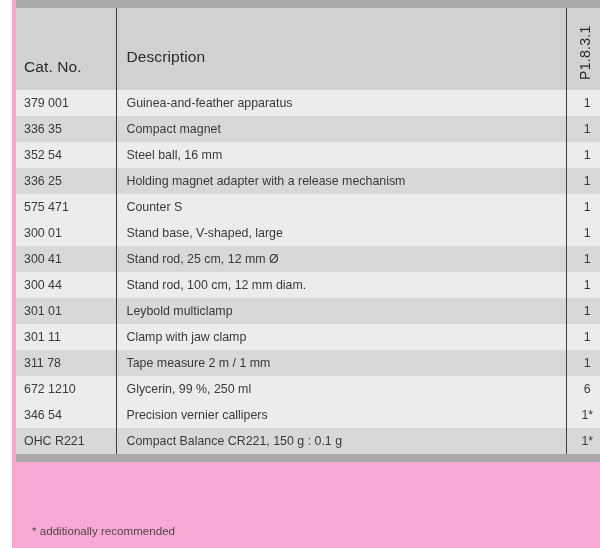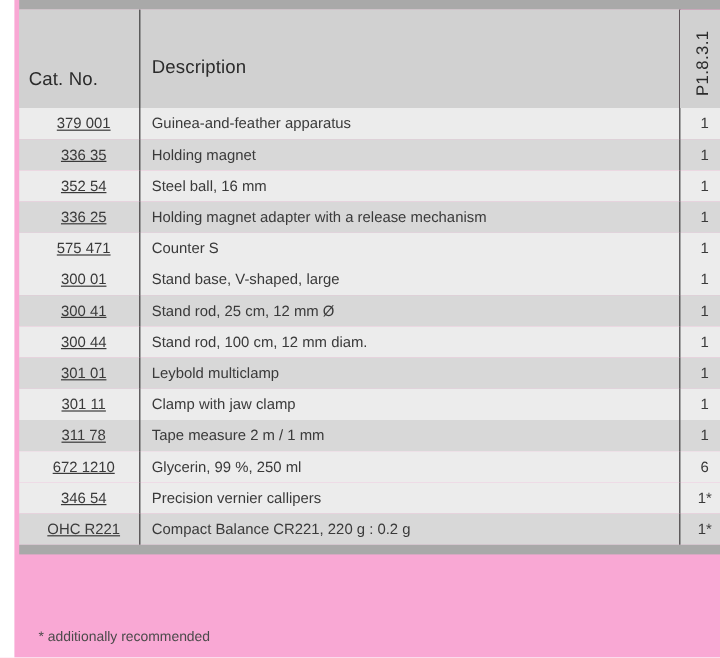--- a/index.html
+++ b/index.html
@@ -110,23 +110,22 @@
   tbody td {
     padding: 0;
     margin: 0;
     font-size: 12.4px;
     color: #3a3a3a;
     vertical-align: middle;
     line-height: 26px;
   }
   td.cat {
     padding-left: 8px;
-    text-align: center;
-    white-space: nowrap;
-    text-decoration: underline;
+    text-align: left;
+    white-space: nowrap;
   }
   td.desc {
     padding-left: 10px;
     text-align: left;
     border-left: 1.6px solid #3d3d3d;
     white-space: nowrap;
   }
   td.qty {
     text-align: center;
     border-left: 1.6px solid #3d3d3d;
@@ -171,21 +170,21 @@
         </tr>
       </thead>
       <tbody id="table-body">
           <tr class="odd">
             <td class="cat">379 001</td>
             <td class="desc">Guinea-and-feather apparatus</td>
             <td class="qty">1</td>
           </tr>
           <tr class="even">
             <td class="cat">336 35</td>
-            <td class="desc">Holding magnet</td>
+            <td class="desc">Compact magnet</td>
             <td class="qty">1</td>
           </tr>
           <tr class="odd">
             <td class="cat">352 54</td>
             <td class="desc">Steel ball, 16 mm</td>
             <td class="qty">1</td>
           </tr>
           <tr class="even">
             <td class="cat">336 25</td>
             <td class="desc">Holding magnet adapter with a release mechanism</td>
@@ -231,21 +230,21 @@
             <td class="desc">Glycerin, 99 %, 250 ml</td>
             <td class="qty">6</td>
           </tr>
           <tr class="odd">
             <td class="cat">346 54</td>
             <td class="desc">Precision vernier callipers</td>
             <td class="qty">1*</td>
           </tr>
           <tr class="even">
             <td class="cat">OHC R221</td>
-            <td class="desc">Compact Balance CR221, 220 g : 0.2 g</td>
+            <td class="desc">Compact Balance CR221, 150 g : 0.1 g</td>
             <td class="qty">1*</td>
           </tr>
         </tbody>
     </table>
 
     <div class="bottom-bar"></div>
   </div>
 
   <div class="footnote">* additionally recommended</div>
 

